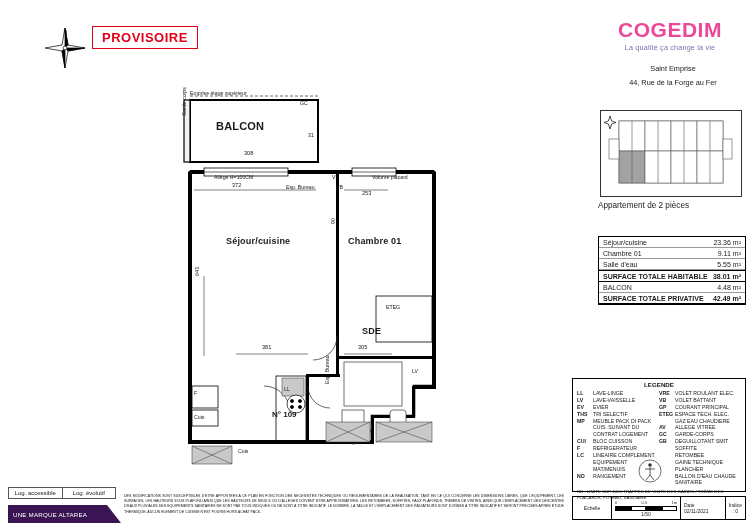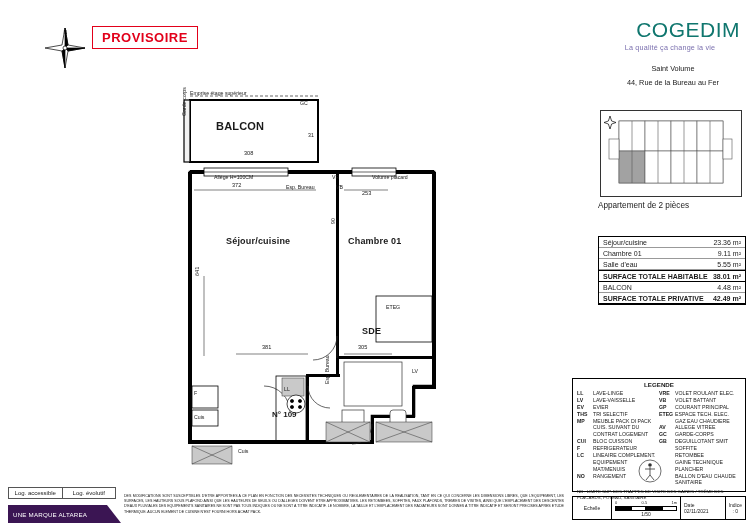--- a/index.html
+++ b/index.html
@@ -4,21 +4,21 @@
 <style>
   html,body{margin:0;padding:0;}
   body{width:750px;height:530px;background:#ffffff;font-family:"Liberation Sans",sans-serif;color:#1a1a1a;position:relative;overflow:hidden;}
   .page{position:absolute;left:0;top:0;width:750px;height:530px;}
 
   
   .provisoire{position:absolute;left:92px;top:26px;border:1.6px solid #e2001a;color:#e2001a;font-size:13px;font-weight:bold;letter-spacing:.5px;padding:3px 9px;}
   .compass{position:absolute;left:42px;top:25px;width:46px;height:46px;}
 
   .logo{position:absolute;left:600px;top:18px;width:140px;text-align:center;}
-  .logo .brand{font-size:21px;font-weight:normal;letter-spacing:.5px;color:#0f766e;text-align:right;}
+  .logo .brand{font-size:21px;font-weight:bold;letter-spacing:.5px;color:#ec4899;}
   .logo .slogan{font-size:7.2px;color:#7a6fae;letter-spacing:.2px;margin-top:1px;}
 
   .prog{position:absolute;left:600px;top:60px;width:146px;text-align:center;}
   .prog .name{font-size:13.5px;font-weight:bold;color:#000;letter-spacing:.3px;}
   .prog .sub{font-size:7.3px;margin-top:4px;line-height:1.35;}
 
   .keyplan{position:absolute;left:600px;top:110px;width:140px;height:85px;border:0.8px solid #333;}
   .keyplan svg{display:block;}
 
   .aptinfo{position:absolute;left:598px;top:200px;width:146px;text-align:left;font-size:8.2px;line-height:1.5;}
@@ -91,22 +91,22 @@
   </div>
 
   <div class="provisoire">PROVISOIRE</div>
 
   <div class="logo">
     <div class="brand">COGEDIM</div>
     <div class="slogan">La qualité ça change la vie</div>
   </div>
 
   <div class="prog">
-    <div class="sub">Saint Volume</div>
-    <div class="sub">44, Rue de la Bureau au Fer</div>
+    <div class="sub">Saint Emprise</div>
+    <div class="sub">44, Rue de la Forge au Fer</div>
   </div>
 
   <div class="keyplan">
     <svg width="138" height="83" viewBox="0 0 138 83">
       <g stroke="#555" stroke-width="0.6" fill="#fff">
         <rect x="18" y="10" width="104" height="62"></rect>
         <rect x="18" y="10" width="26" height="30"></rect>
         <rect x="44" y="10" width="26" height="30"></rect>
         <rect x="70" y="10" width="26" height="30"></rect>
         <rect x="96" y="10" width="26" height="30"></rect>

